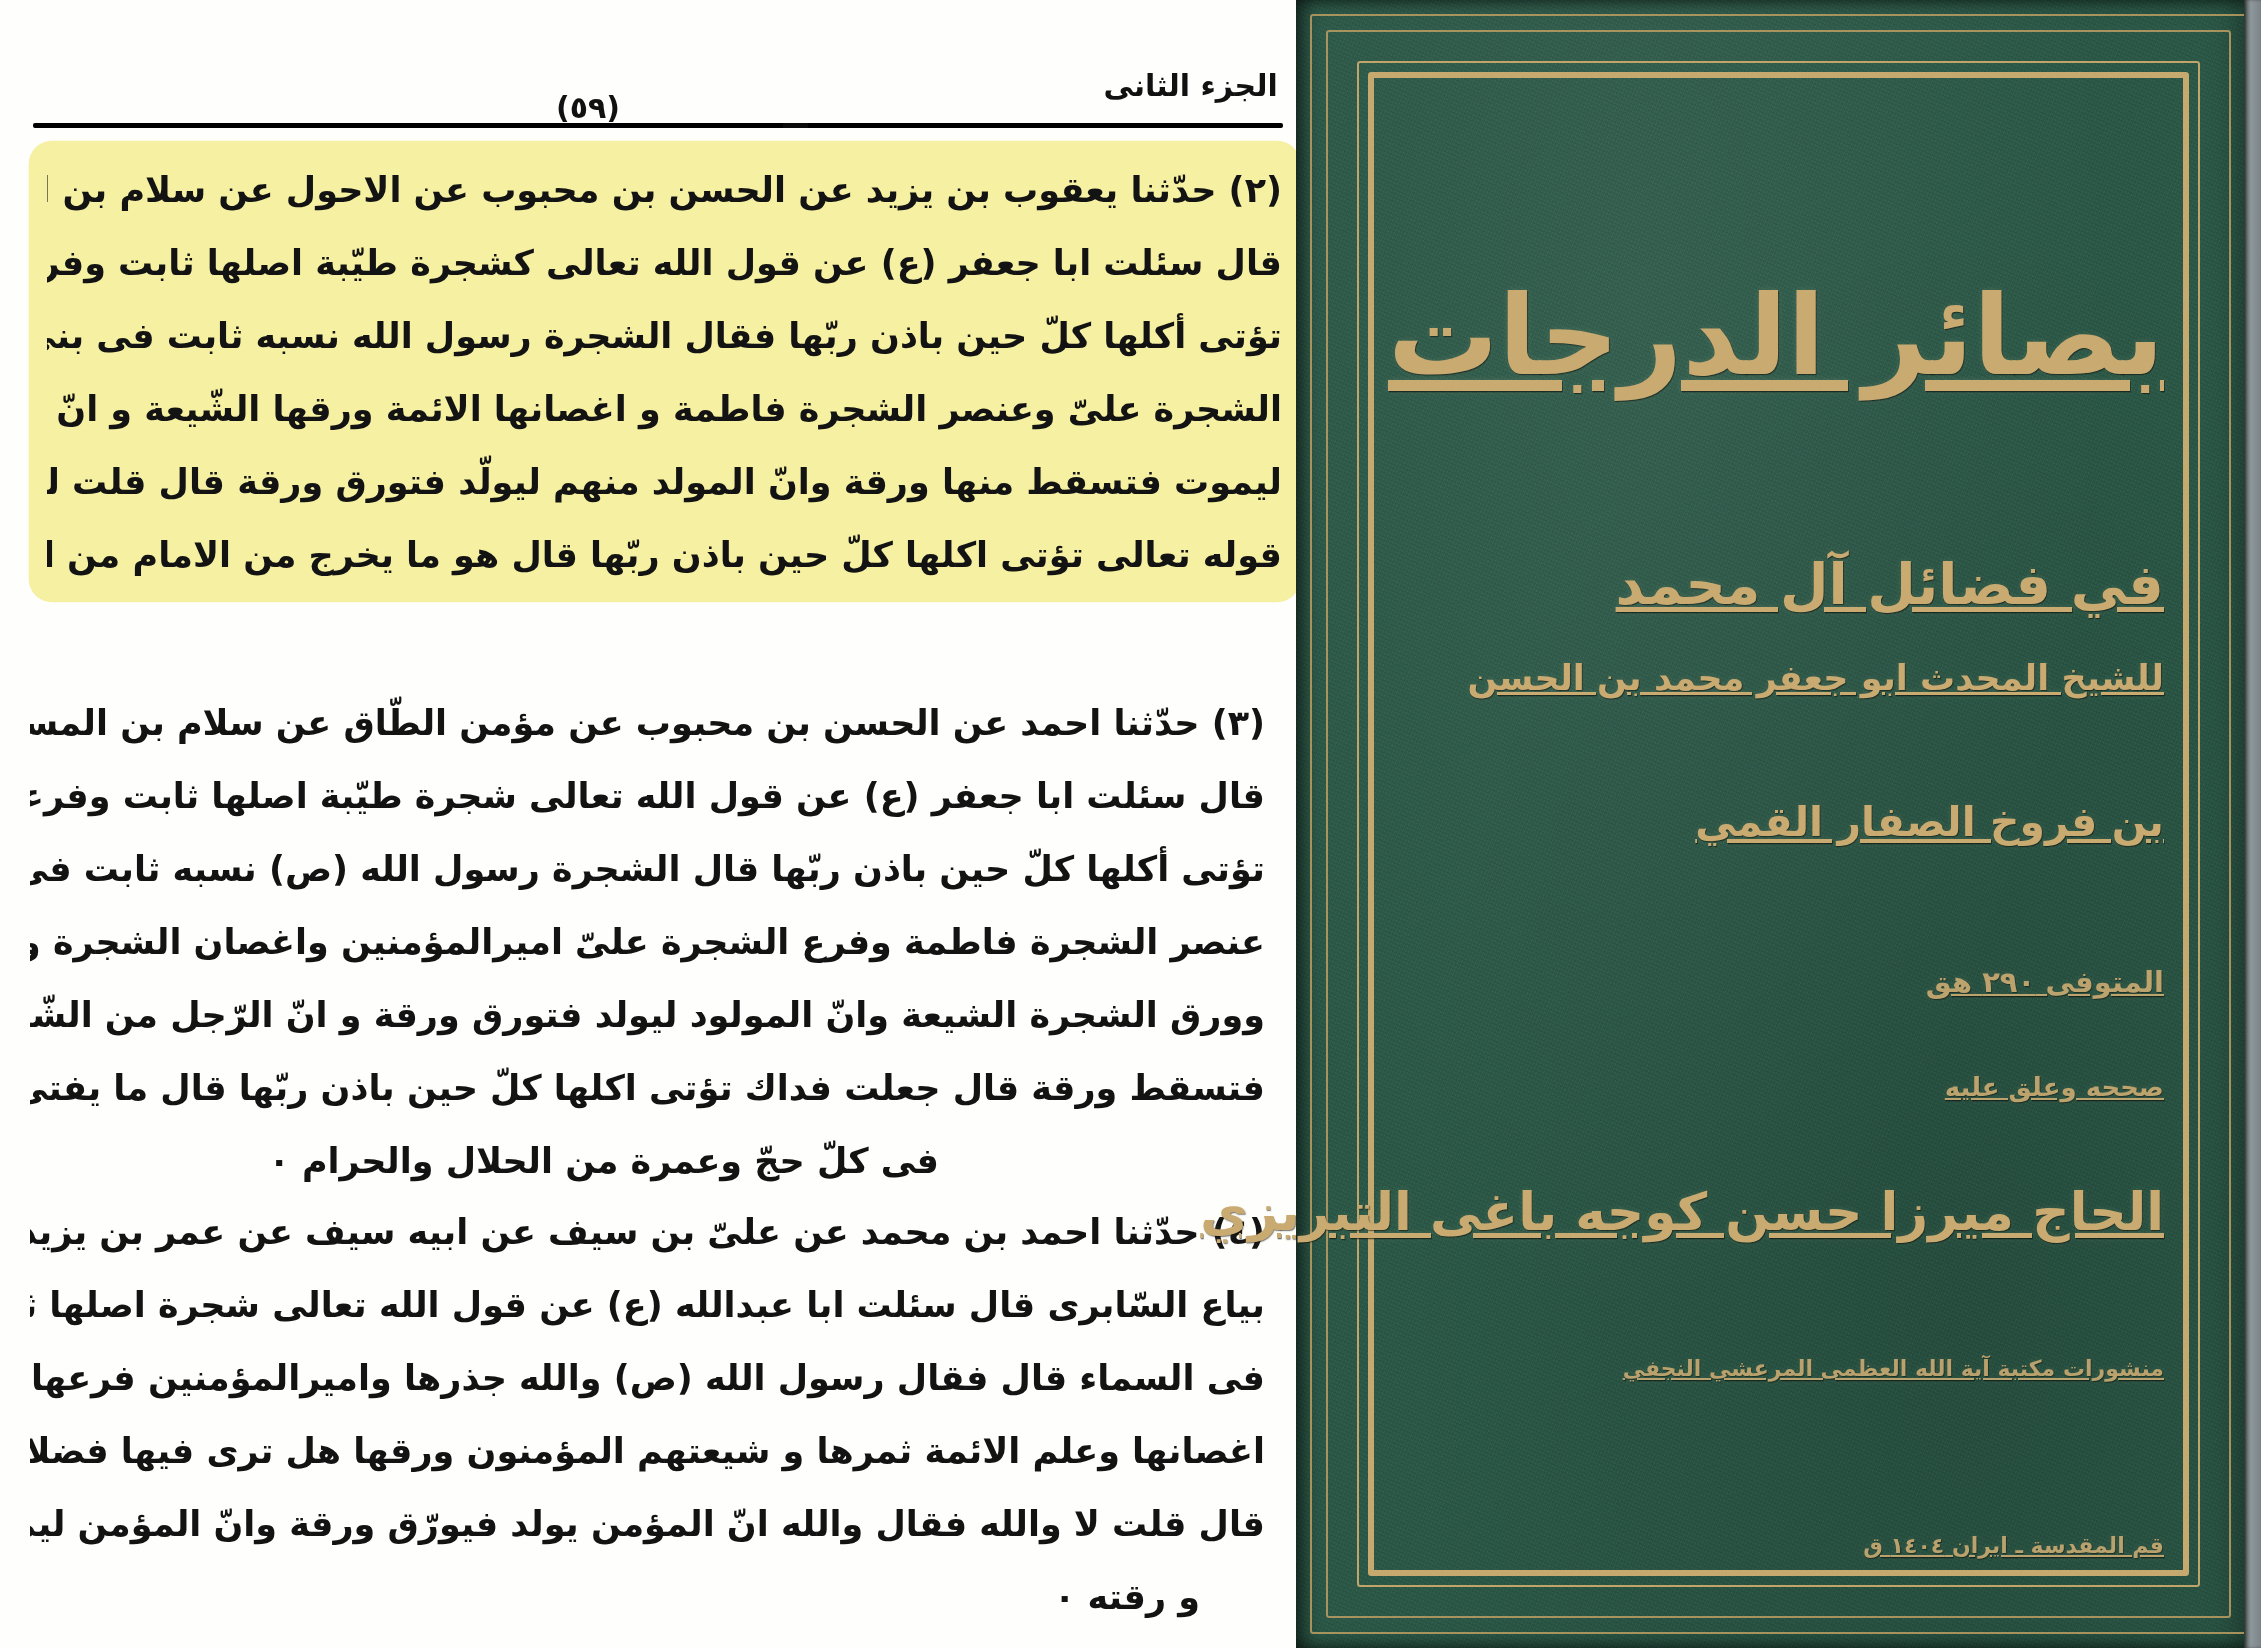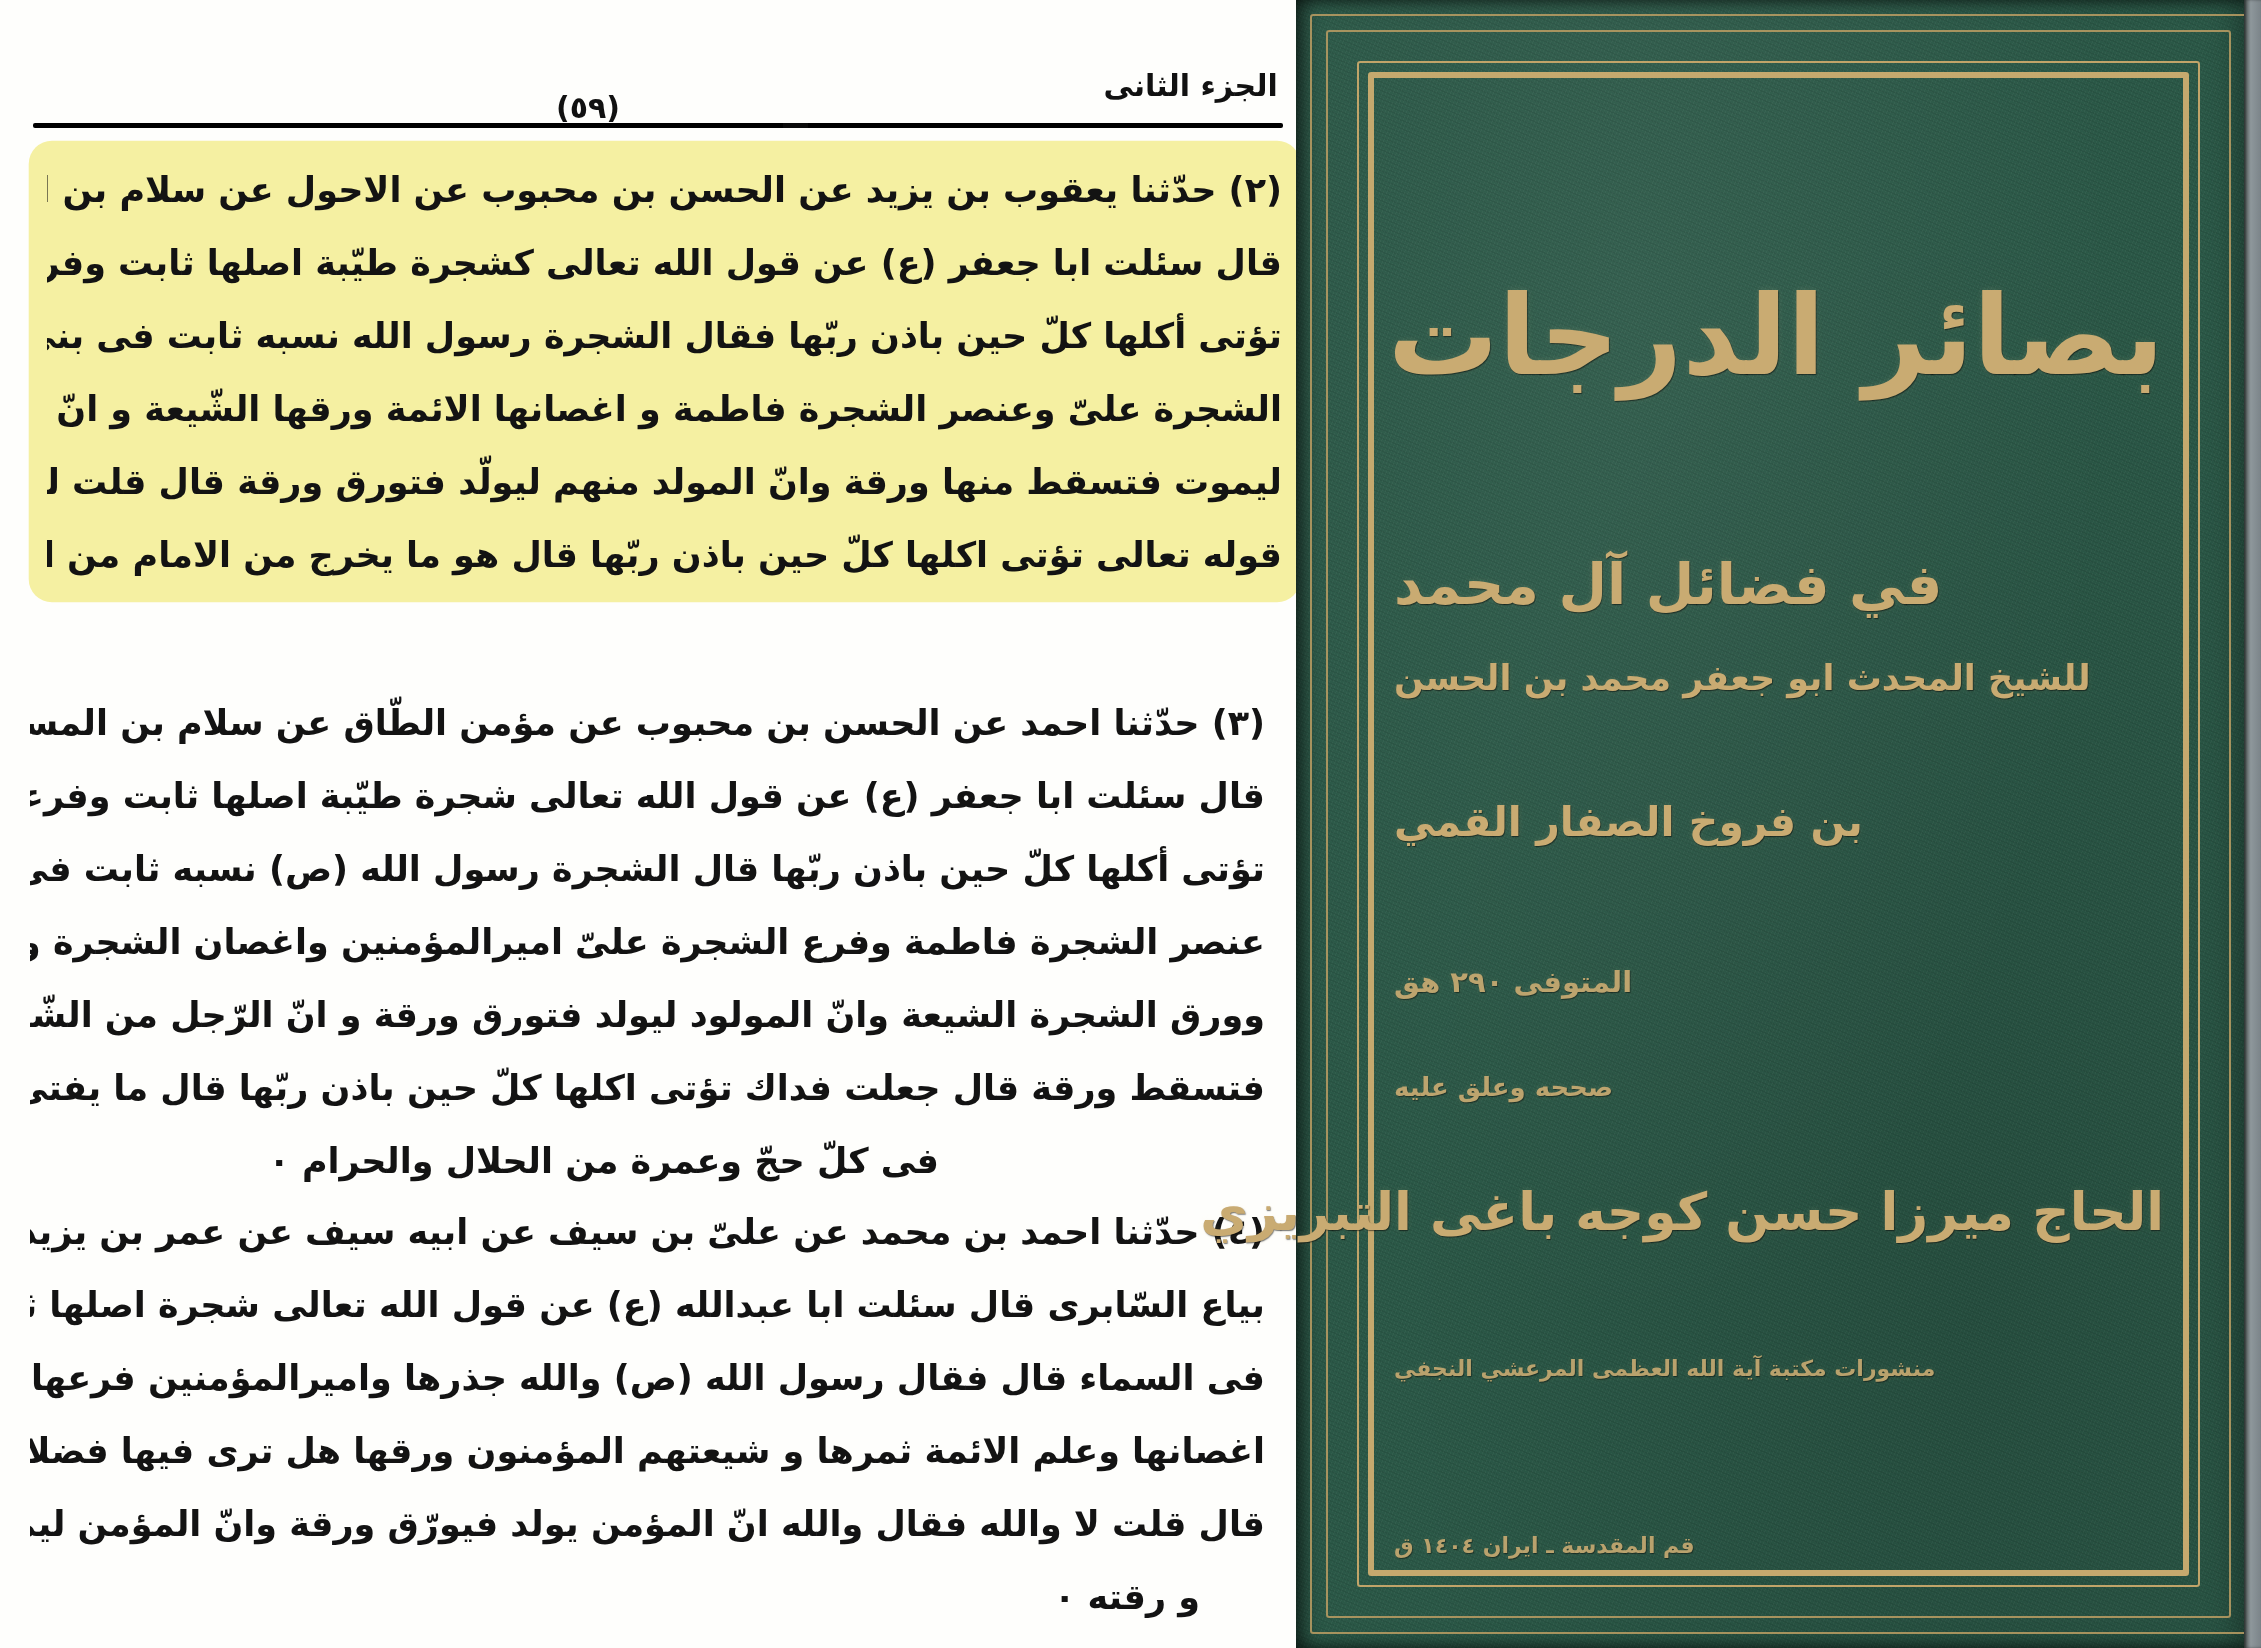--- a/index.html
+++ b/index.html
@@ -63,23 +63,24 @@
   .frame.fb{ inset:30px;  border-width:2px; opacity:.9;}
   .frame.fc{ inset:61px;  border-width:2px; border-color:#c1a469;}
   .frame.fd{ inset:72px; border-width:6.5px; border-color:#c5a96e;}
   .spine-strip{
     position:absolute; right:0; top:0; width:17px; height:1648px;
     background:linear-gradient(90deg,#4a5552,#8e979b 40%,#7b8489);
     box-shadow:inset 2px 0 2.6px rgba(0,0,0,.4);
   }
   .gold{
     position:absolute; left:98px; width:770px;
-    color:#c9ab72; text-align:left; white-space:nowrap; direction:rtl;
+    color:#c9ab72; text-align:right; white-space:nowrap; direction:rtl;
     text-shadow:0.7px 1.3px 1.3px rgba(0,0,0,.55), 0 0 6.5px rgba(255,235,180,.12);
     font-family:"DejaVu Sans", sans-serif;
+    text-decoration:underline;
   }
   .cv-title   { top:160px;  height:353px; line-height:353px; font-size:110px; font-weight:700; letter-spacing:1.3px;}
   .cv-sub     { top:552px;  font-size:56px; font-weight:700;}
   .cv-auth1   { top:658px; font-size:35px; font-weight:700;}
   .cv-auth2   { top:798px; font-size:41px; font-weight:700;}
   .cv-death   { top:965px; font-size:29px; font-weight:700; opacity:.92;}
   .cv-edint   { top:1072px; font-size:26px; font-weight:700; opacity:.92;}
   .cv-editor  { top:1182px; font-size:52px; font-weight:700;}
   .cv-publ    { top:1356px; font-size:22px; font-weight:700; opacity:.9;}
   .cv-place   { top:1487px; font-size:22px; font-weight:700; opacity:.9;margin-top:46px;}

